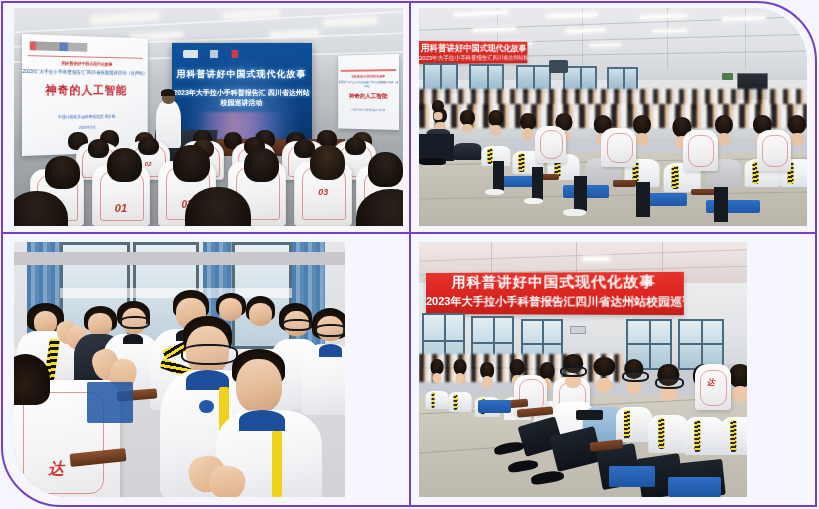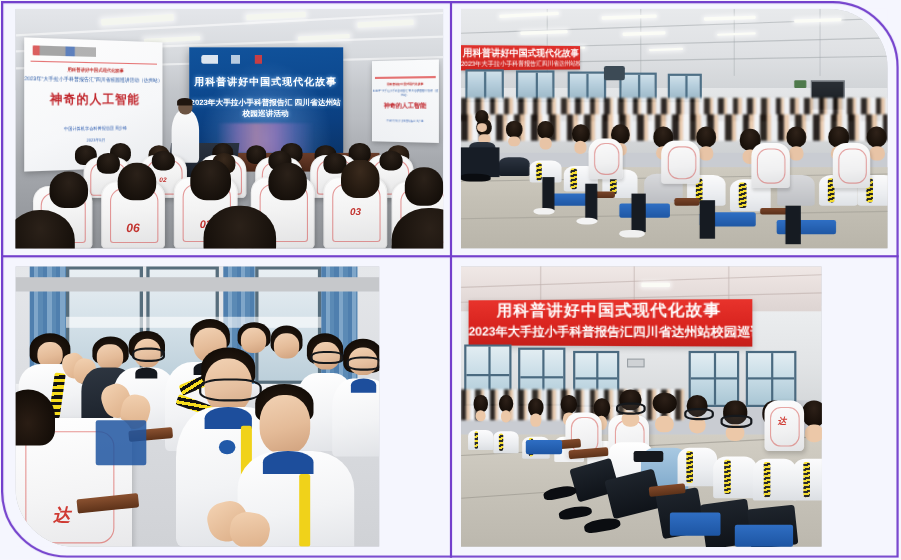--- a/index.html
+++ b/index.html
@@ -488,21 +488,21 @@
 
         <div class="head" style="left:19%;top:60%;width:5.4%;height:8.6%"></div>
         <div class="head" style="left:32%;top:59%;width:5.4%;height:8.6%"></div>
         <div class="head brown" style="left:46%;top:60%;width:5.4%;height:8.6%"></div>
         <div class="head" style="left:59%;top:59%;width:5.4%;height:8.6%"></div>
         <div class="head" style="left:72%;top:60%;width:5.4%;height:8.6%"></div>
         <div class="head" style="left:85%;top:59%;width:5.4%;height:8.6%"></div>
 
         <div class="seat" style="left:4%;top:74%;width:14%;height:26%"></div>
         <div class="seat" style="left:20%;top:72%;width:15%;height:28%">
-          <div class="seat-num" style="font-size:11px;top:60%">06</div>
+          <div class="seat-num" style="font-size:11px;top:60%">01</div>
         </div>
         <div class="seat" style="left:37%;top:70%;width:15%;height:30%">
           <div class="seat-num" style="font-size:10px;top:58%">02</div>
         </div>
         <div class="seat" style="left:55%;top:70%;width:15%;height:30%"></div>
         <div class="seat" style="left:72%;top:70%;width:15%;height:30%">
           <div class="seat-num" style="font-size:9px;top:40%">03</div>
         </div>
         <div class="seat" style="left:88%;top:72%;width:14%;height:28%"></div>
 

